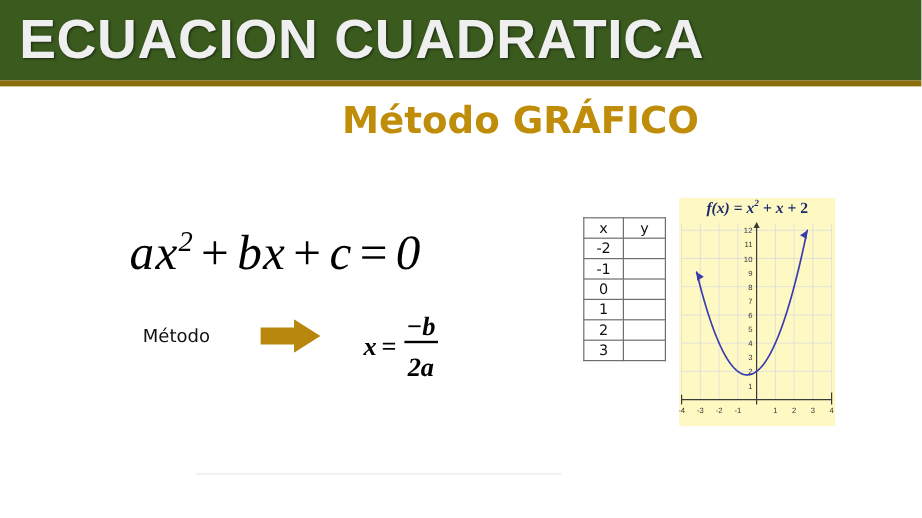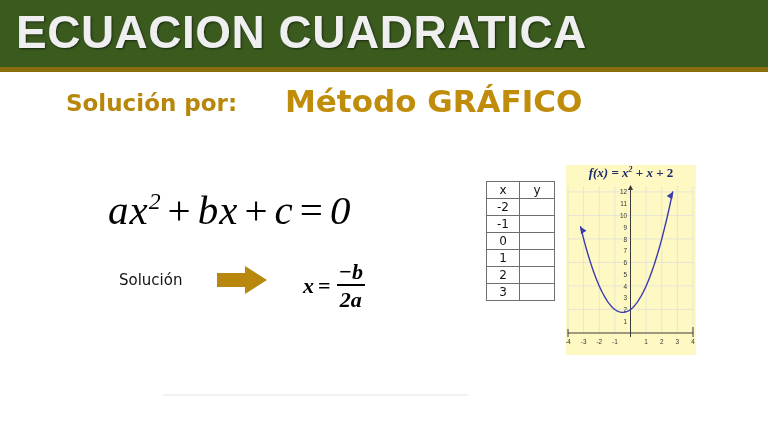--- a/index.html
+++ b/index.html
@@ -132,21 +132,21 @@
     flex-direction: column;
     align-items: center;
     vertical-align: middle;
     line-height: 1.05;
   }
   .frac .num {
     padding: 0 3px 1px 3px;
   }
   .frac .den {
     border-top: 2px solid #000;
-    padding: 2px 3px 0 3px;
+    padding: 8px 3px 0 3px;
   }
 
   
   .xy-table {
     position: absolute;
     left: 486px;
     top: 181px;
     border-collapse: collapse;
     font-family: "DejaVu Sans", sans-serif;
     font-size: 12px;
@@ -207,28 +207,27 @@
 </head>
 <body>
 
 <div id="slide">
 
   <div class="banner">
     <div class="banner-title">ECUACION CUADRATICA</div>
   </div>
   <div class="banner-rule"></div>
 
-  <div class="subtitle-small">Solución por:</div>
   <div class="subtitle-big">Método GRÁFICO</div>
 
   <div class="main-equation">
     <span>ax</span><sup>2</sup><span class="op">+</span><span>bx</span><span class="op">+</span><span>c</span><span class="op">=</span><span>0</span>
   </div>
 
-  <div class="vertice-label">Solución</div>
+  <div class="vertice-label">Método</div>
 
   <div class="arrow-wrap">
     <svg width="50" height="28" viewBox="0 0 50 28" aria-hidden="true">
       <polygon points="0,7 28,7 28,0 50,14 28,28 28,21 0,21" fill="#b8880e"></polygon>
     </svg>
   </div>
 
   <div class="vertex-formula">
     <span class="lhs">x</span>
     <span class="eq">=</span>

